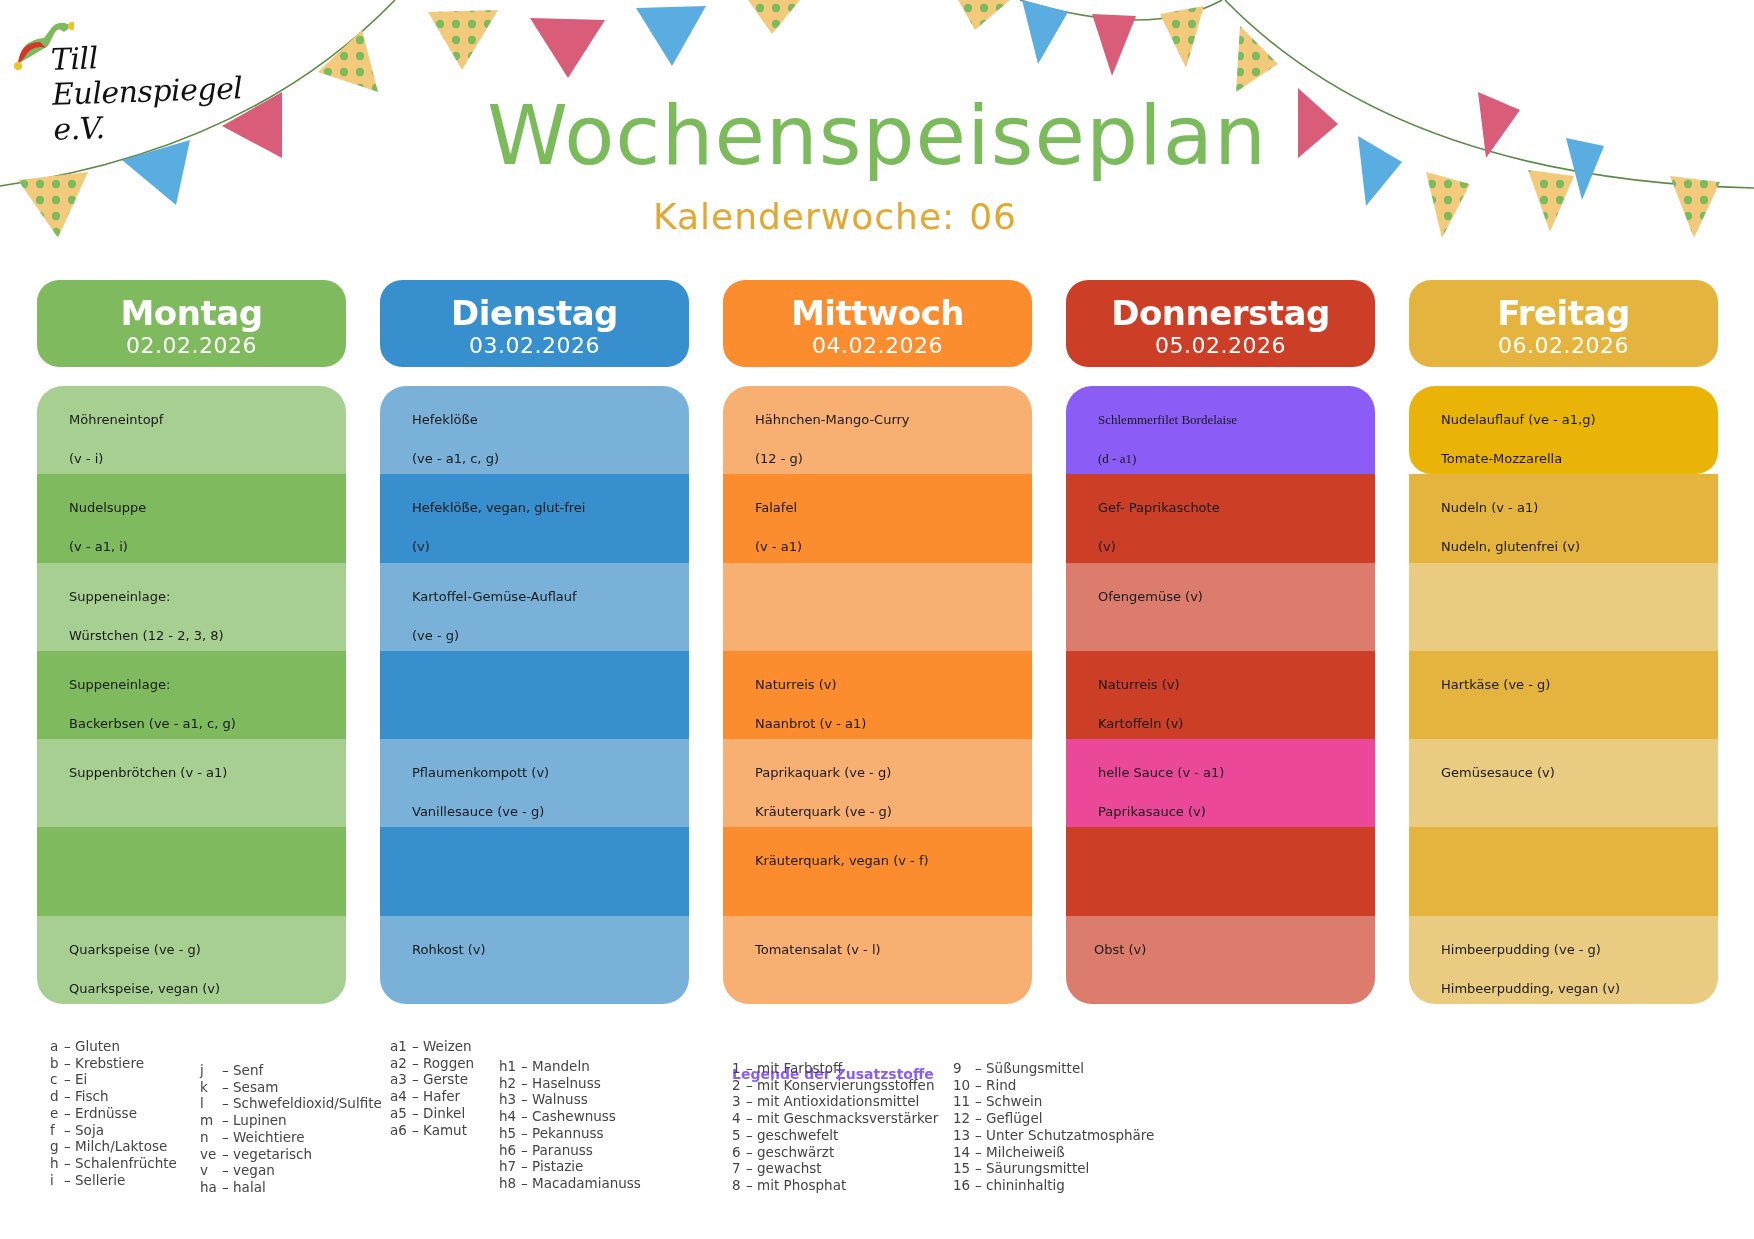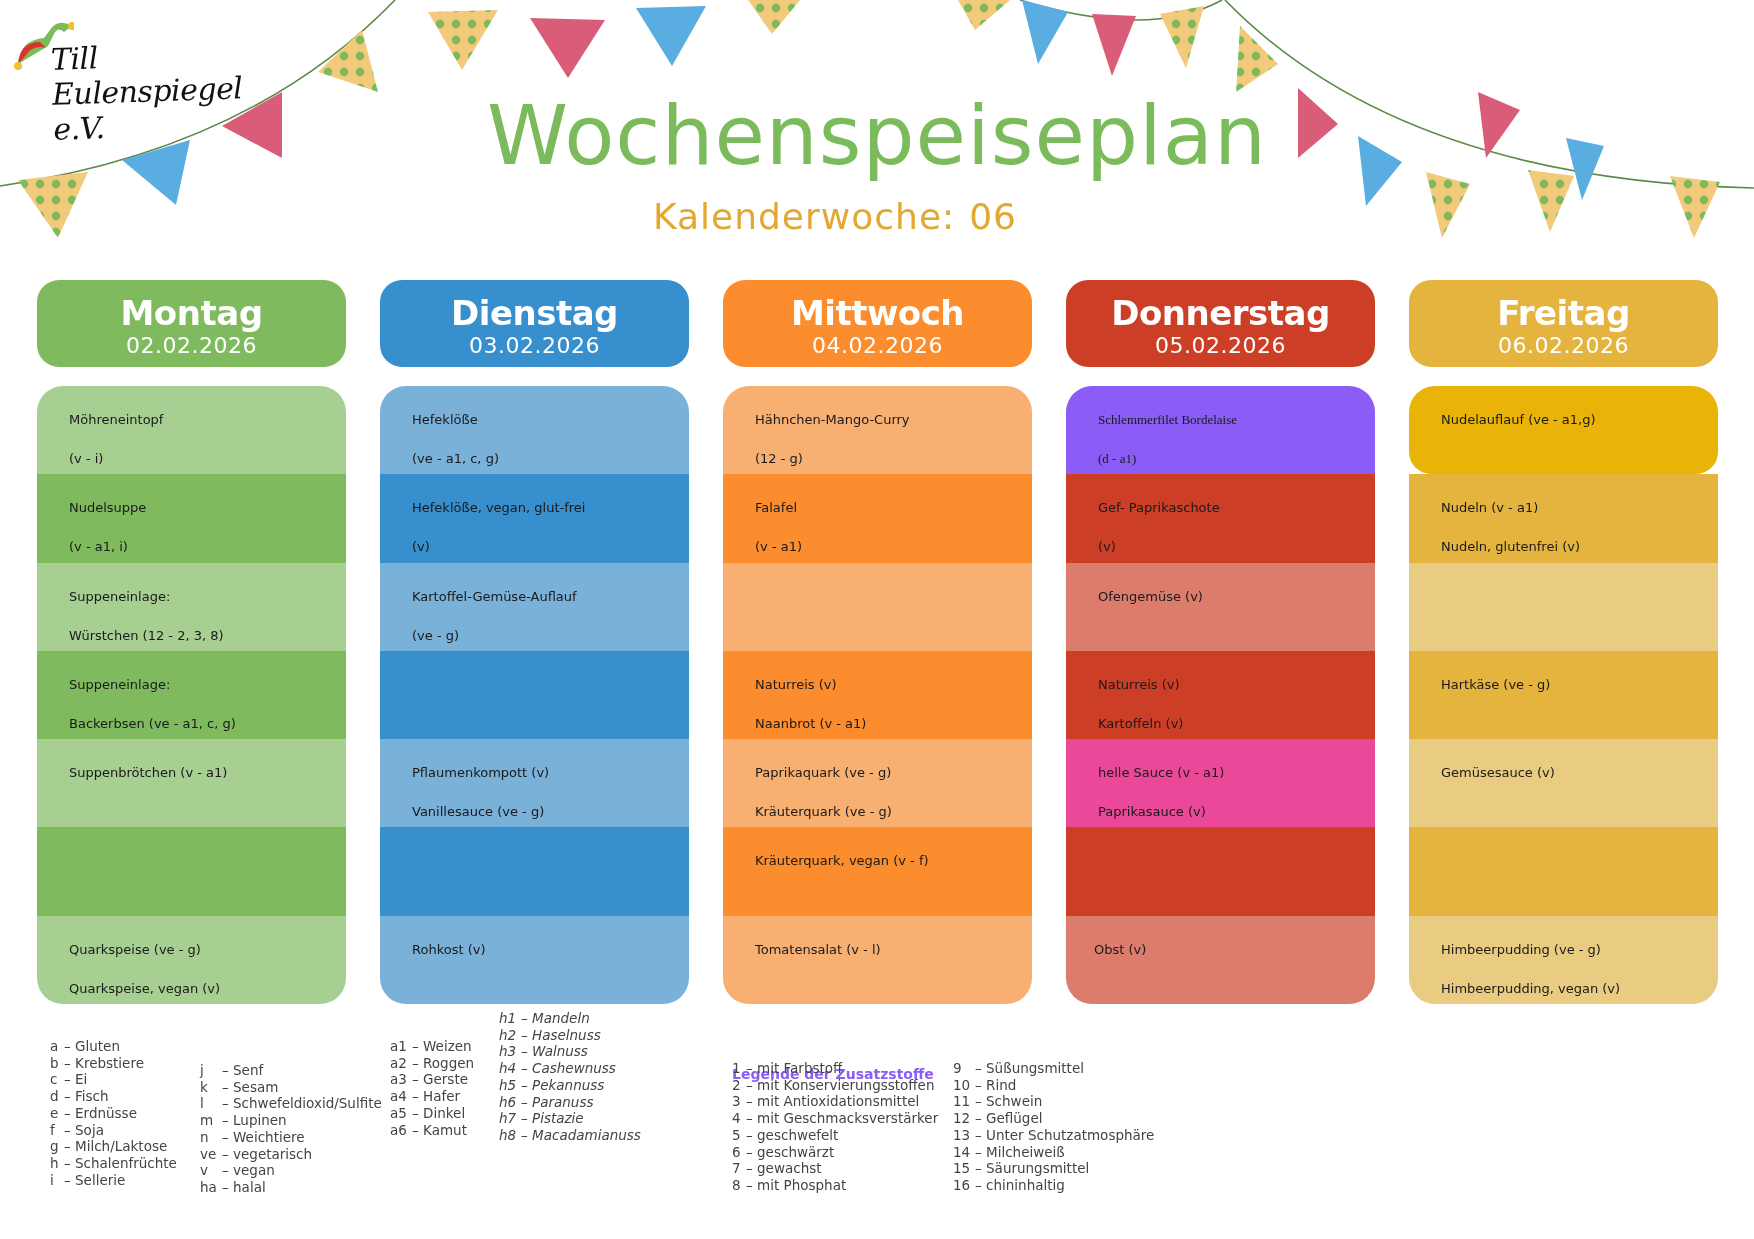--- a/index.html
+++ b/index.html
@@ -221,20 +221,21 @@
         <span class="line"></span>
       </div>
     </div>
     <div class="day-header" style="left: 1409px; background: rgb(229, 180, 63);">
       <span class="name">Freitag</span>
       <span class="date">06.02.2026</span>
     </div>
     <div class="day-body" style="left: 1409px;">
       <div class="row" style="background: #eab308; border-radius: 22px;">
         <span class="line">Nudelauflauf (ve - a1,g)</span>
+        <span class="line">Tomate-Mozzarella</span>
       </div>
       <div class="row" style="background: rgb(229, 180, 63);">
         <span class="line">Nudeln (v - a1)</span>
         <span class="line">Nudeln, glutenfrei (v)</span>
       </div>
       <div class="row" style="background: rgb(233, 203, 129);">
         <span class="line"></span>
         <span class="line"></span>
       </div>
       <div class="row" style="background: rgb(229, 180, 63);">
@@ -278,21 +279,21 @@
     <span class="item"><span class="k" style="width:22px">ha</span><span>– </span><span>halal</span></span>
   </div>
 <div class="legend" style="left:390px; top:1038px;" id="leg-g">
     <span class="item"><span class="k" style="width:22px">a1</span><span>– </span><span>Weizen</span></span>
     <span class="item"><span class="k" style="width:22px">a2</span><span>– </span><span>Roggen</span></span>
     <span class="item"><span class="k" style="width:22px">a3</span><span>– </span><span>Gerste</span></span>
     <span class="item"><span class="k" style="width:22px">a4</span><span>– </span><span>Hafer</span></span>
     <span class="item"><span class="k" style="width:22px">a5</span><span>– </span><span>Dinkel</span></span>
     <span class="item"><span class="k" style="width:22px">a6</span><span>– </span><span>Kamut</span></span>
   </div>
-<div class="legend" style="left:499px; top:1010px;font-style:italic;" id="leg-n">
+<div class="legend" style="left:499px; top:1058px;" id="leg-n">
     <span class="item"><span class="k" style="width:22px">h1</span><span>– </span><span>Mandeln</span></span>
     <span class="item"><span class="k" style="width:22px">h2</span><span>– </span><span>Haselnuss</span></span>
     <span class="item"><span class="k" style="width:22px">h3</span><span>– </span><span>Walnuss</span></span>
     <span class="item"><span class="k" style="width:22px">h4</span><span>– </span><span>Cashewnuss</span></span>
     <span class="item"><span class="k" style="width:22px">h5</span><span>– </span><span>Pekannuss</span></span>
     <span class="item"><span class="k" style="width:22px">h6</span><span>– </span><span>Paranuss</span></span>
     <span class="item"><span class="k" style="width:22px">h7</span><span>– </span><span>Pistazie</span></span>
     <span class="item"><span class="k" style="width:22px">h8</span><span>– </span><span>Macadamianuss</span></span>
   </div>
 

